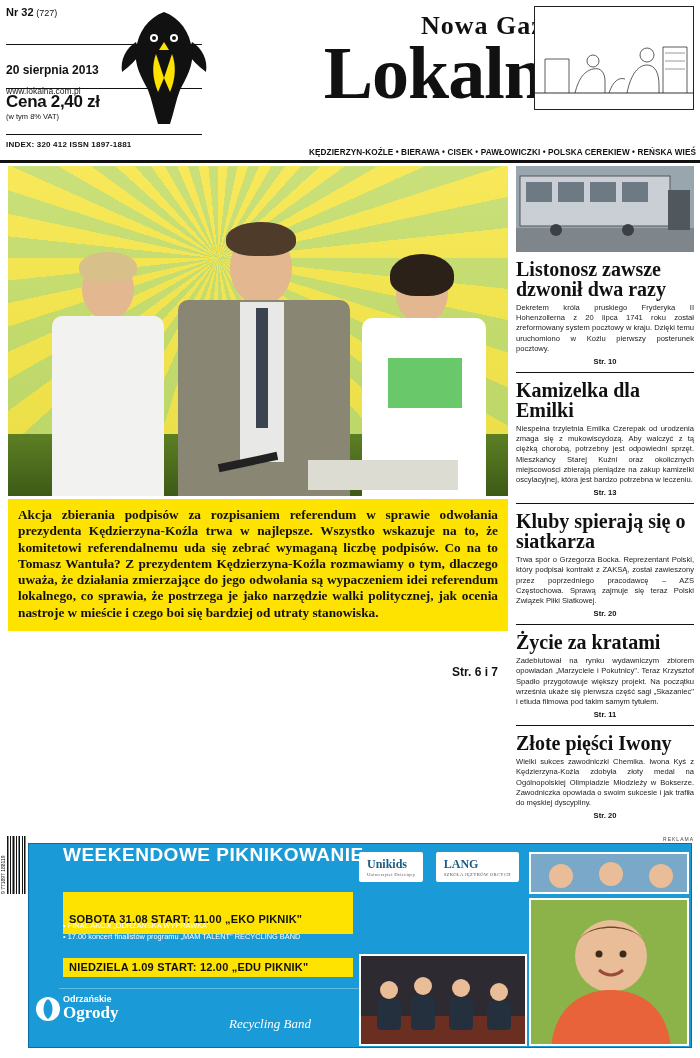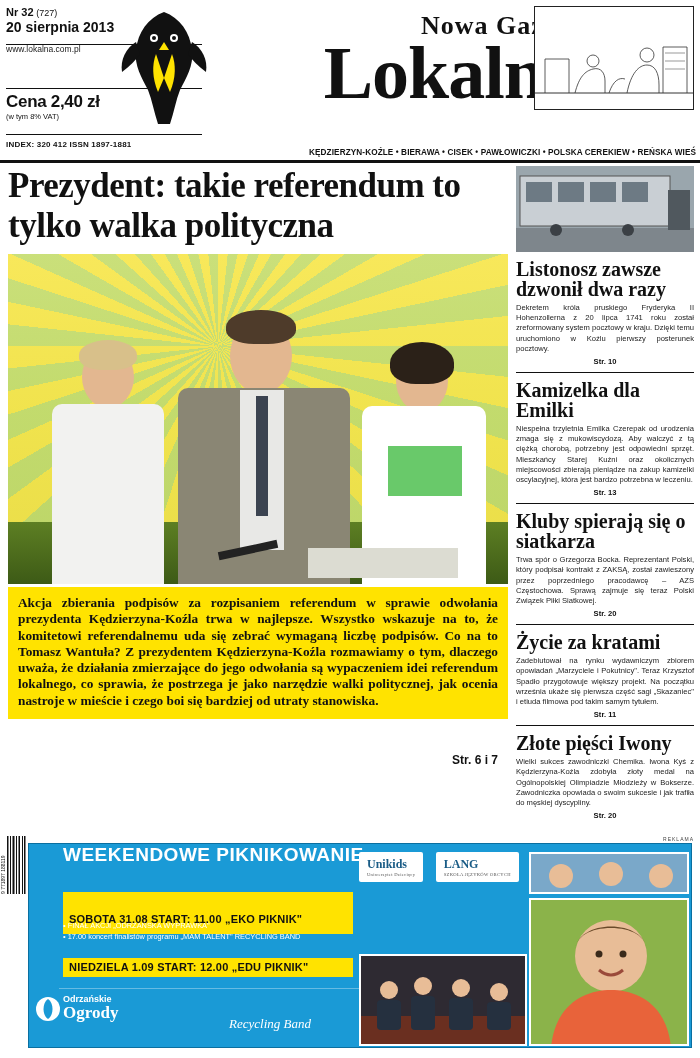--- a/index.html
+++ b/index.html
@@ -13,21 +13,21 @@
     position:relative;
   }
   .page { width:700px; height:896px; position:relative;text-decoration:underline; }
 
   
   .masthead { position:relative; width:700px; height:150px; background:#fff; }
   .mh-left { position:absolute; left:6px; top:6px; width:200px; }
   .issue-line { font-size:10px; font-weight:bold; line-height:12px; }
   .issue-num { font-size:11px; font-weight:bold; }
   .issue-paren { font-weight:normal; font-size:9px; }
-  .issue-date { font-size:14px; font-weight:bold; }
+  .issue-date { font-size:12px; font-weight:bold;margin-top:44px; }
   .mh-url { font-size:8.5px; color:#222; margin-top:9px; }
   .rule-thin { position:absolute; left:6px; width:196px; border-top:1px solid #111; }
   .price-box { position:absolute; left:6px; top:92px; width:200px; }
   .price { font-size:17px; font-weight:bold; letter-spacing:-0.3px; }
   .vat { font-size:7.5px; }
   .index-line {
     position:absolute; left:6px; top:140px; width:200px;
     font-size:8px; font-weight:bold; letter-spacing:0.2px;
   }
   .mh-title {
@@ -228,21 +228,20 @@
         <path d="M74 86 C78 74 84 70 90 72" stroke="#333" fill="none" stroke-width="0.8"></path>
       </svg>
     </div>
 
     <div class="mh-band"></div>
   </div>
 
   <div class="content">
 
     <div class="left-col">
-      <h1 class="headline">Prezydent: takie referendum to tylko walka polityczna</h1>
 
       <div class="lead-photo">
         <div class="sky"></div>
         <div class="rays"></div>
         <div class="deskline"></div>
 
         <div class="person" style="left:44px; top:92px; width:110px; height:240px;">
           <div class="head" style="left:30px; top:0; width:52px; height:62px;"></div>
           <div class="hair" style="left:27px; top:-6px; width:58px; height:30px; background:#d8c08a;"></div>
           <div class="body" style="left:0; top:58px; width:112px; height:190px; background:#f2f2f0;"></div>

